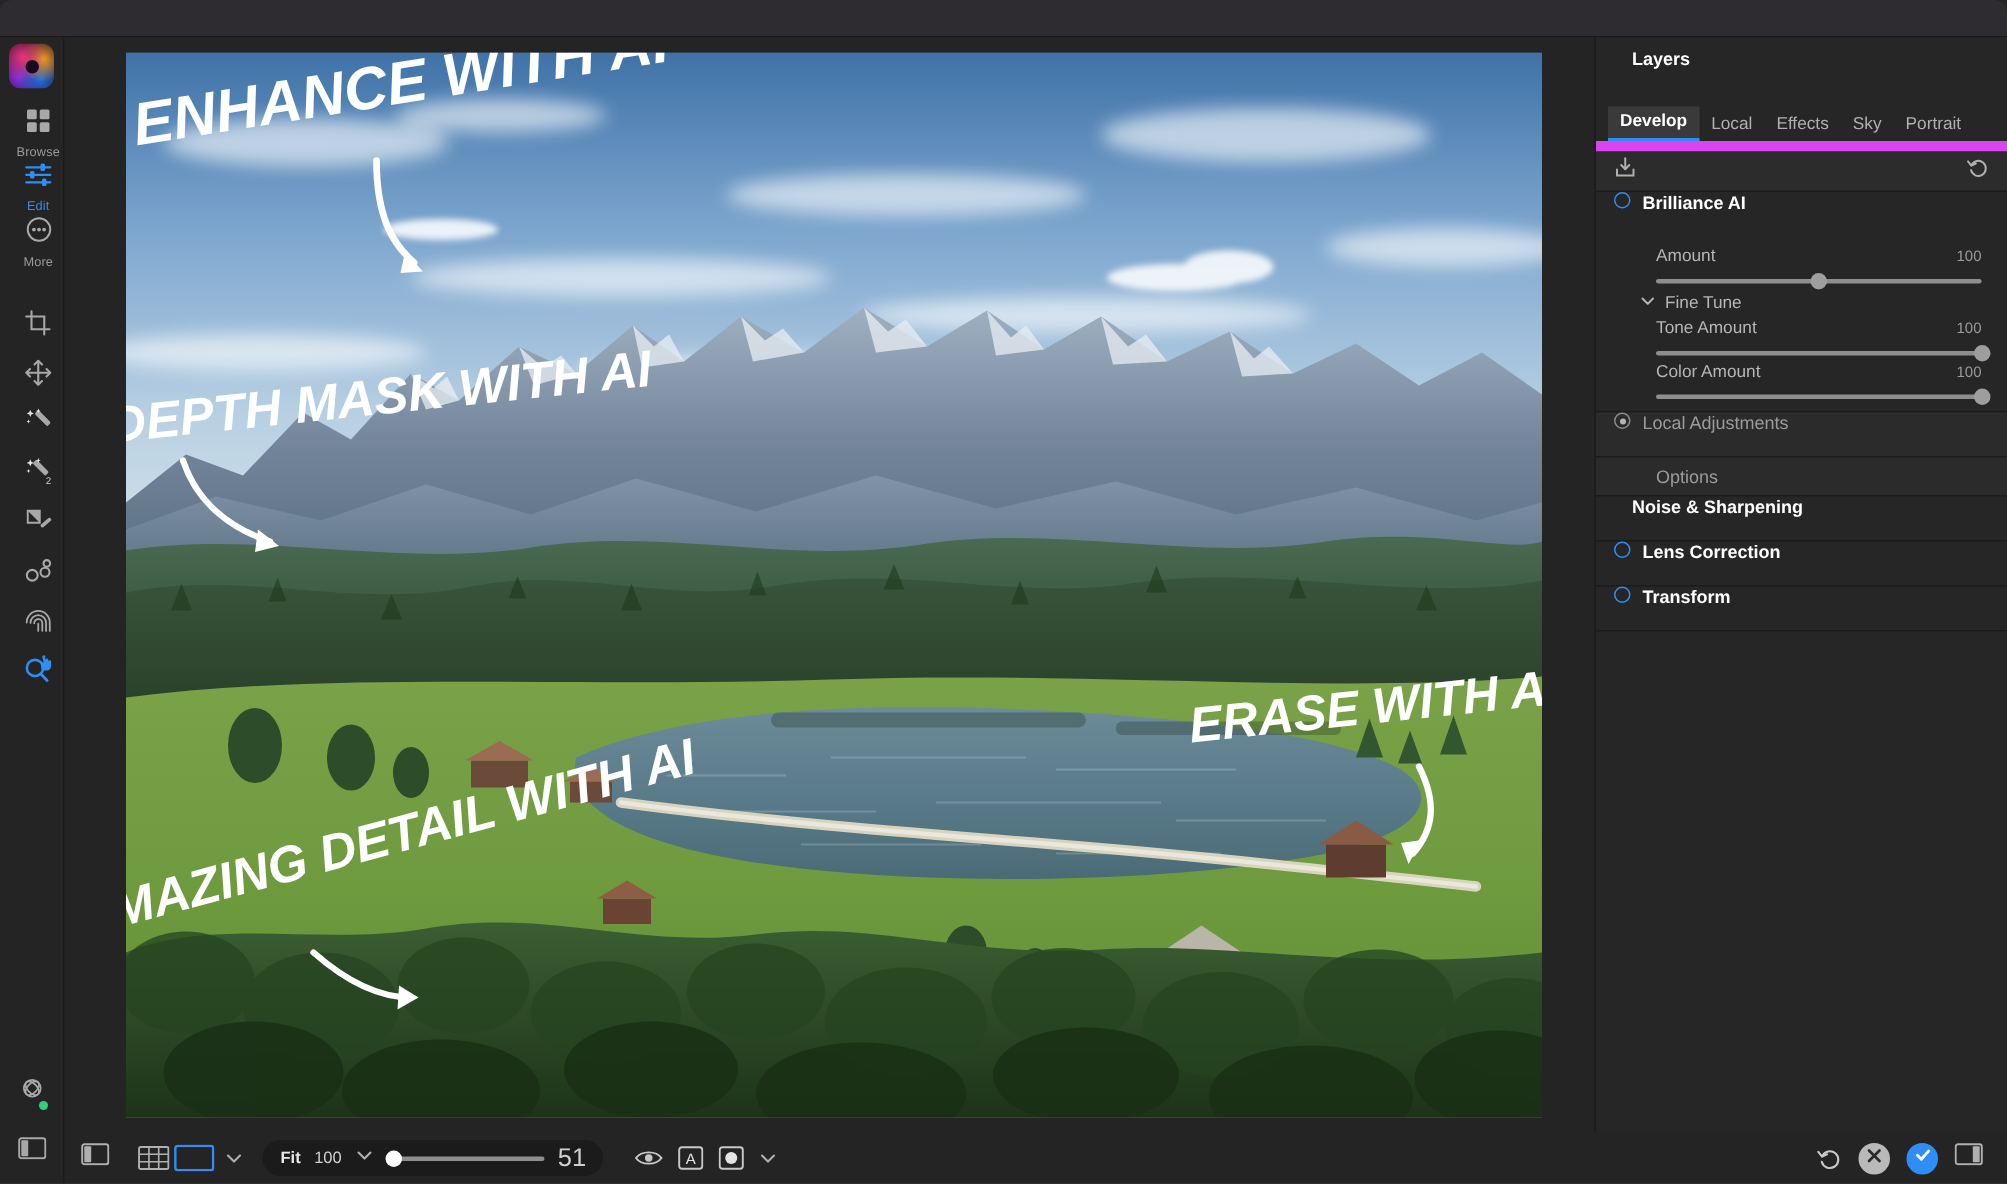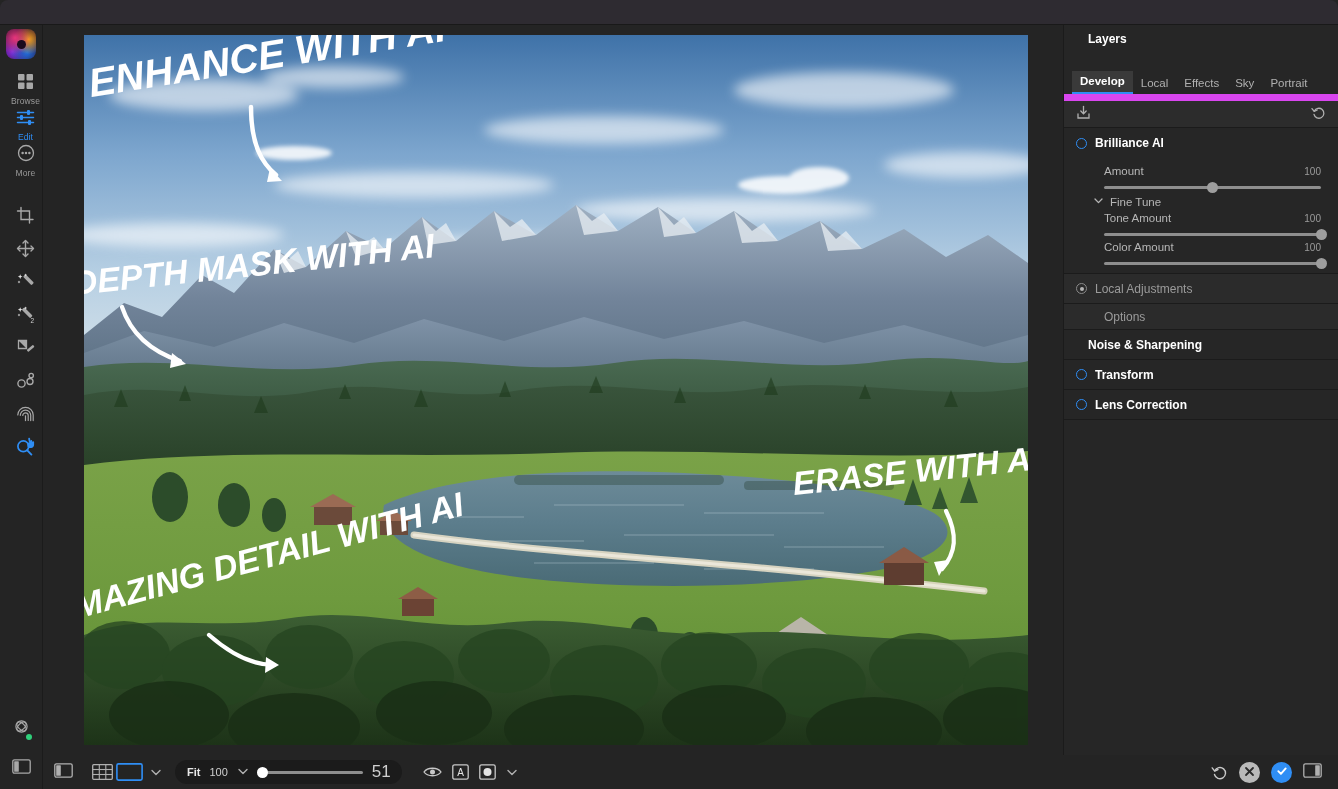--- a/index.html
+++ b/index.html
@@ -96,21 +96,21 @@
     background:#3a3a3a; color:#fff; font-weight:bold;
     border-bottom:2px solid #2f8ef5;
   }
 
   .presetbar {
     height:27px; background:#2c2c2c; border-bottom:1px solid #1b1b1b;
     display:flex; align-items:center; justify-content:space-between; padding:0 12px;
   }
 
   .sect-hdr {
-    height:30px; display:flex; align-items:center; gap:8px; padding:0 12px;
+    height:30px; display:flex; gap:8px; padding:0 12px;
     border-bottom:1px solid #1b1b1b;
   }
   .sect-title { font-size:12px; font-weight:bold; color:#ffffff; }
   .sect-title.dim { color:#9b9b9b; font-weight:normal; }
   .ring {
     width:11px; height:11px; border-radius:50%;
     border:1.6px solid #2f8ef5; flex:none;
   }
   .dotring {
     width:11px; height:11px; border-radius:50%;
@@ -648,25 +648,25 @@
       <span class="sect-title dim">Local Adjustments</span>
     </div>
 
     <div class="row-plain">Options</div>
 
     <div class="sect-hdr" style="padding-left:24px;">
       <span class="sect-title">Noise &amp; Sharpening</span>
     </div>
     <div class="sect-hdr">
       <span class="ring"></span>
-      <span class="sect-title">Transform</span>
+      <span class="sect-title">Lens Correction</span>
     </div>
     <div class="sect-hdr">
       <span class="ring"></span>
-      <span class="sect-title">Lens Correction</span>
+      <span class="sect-title">Transform</span>
     </div>
   </div>
 
   <div id="bottombar">
 
     <div class="bb-left">
 
       <div class="icobtn" style="width:40px;">
         <span>
           <svg width="19" height="15" viewBox="0 0 19 15">

